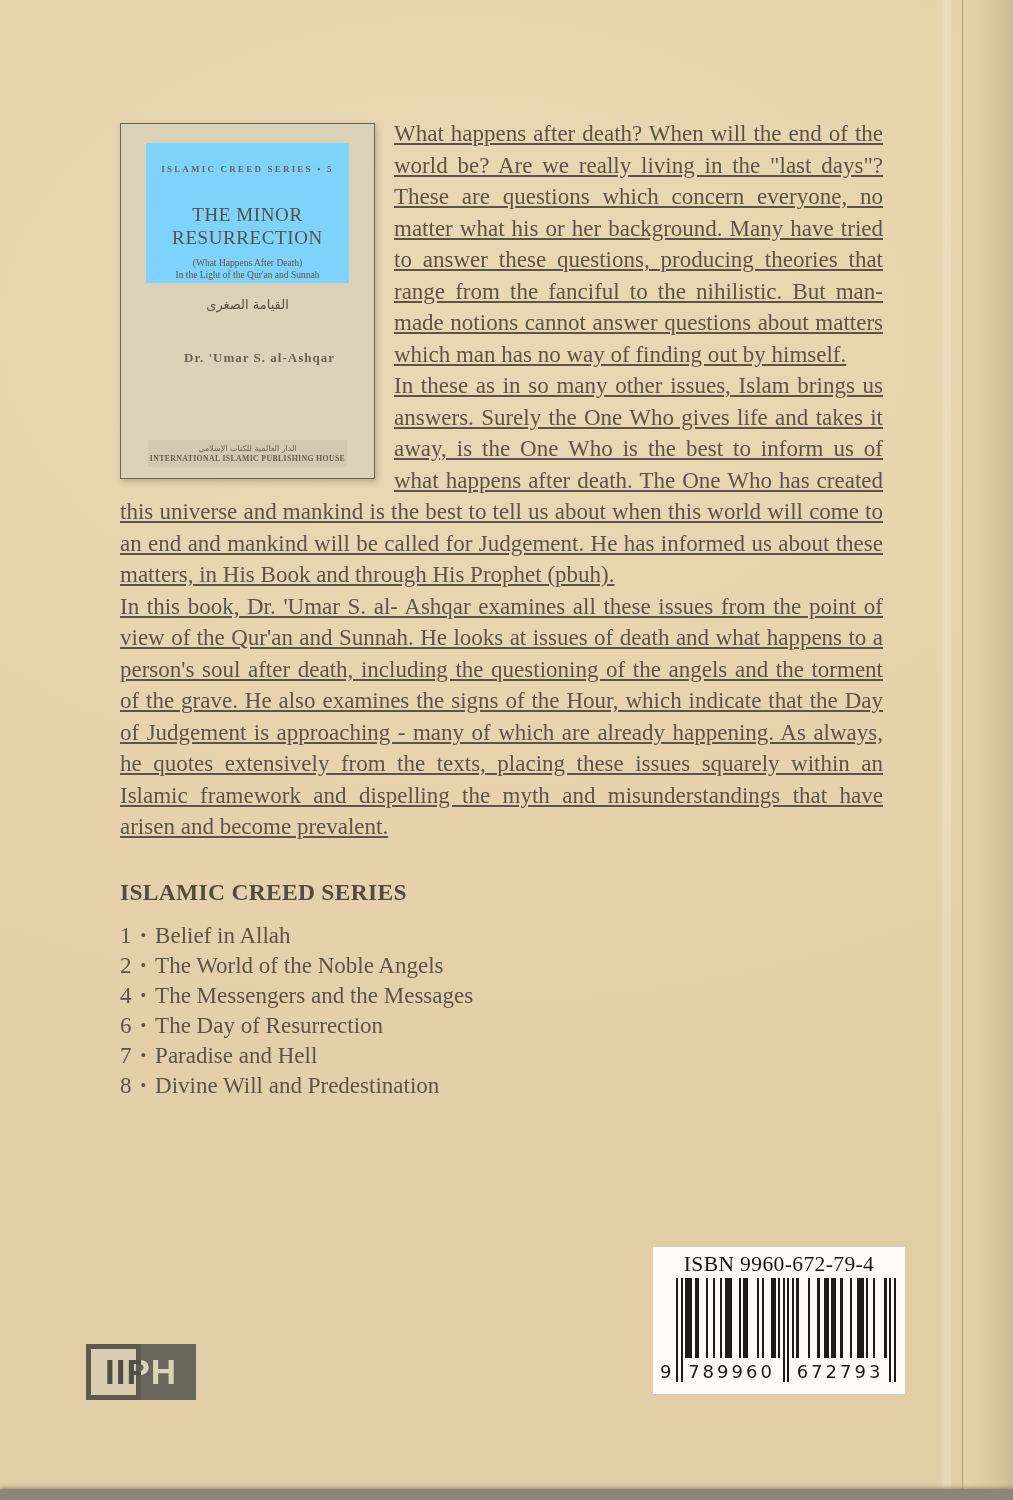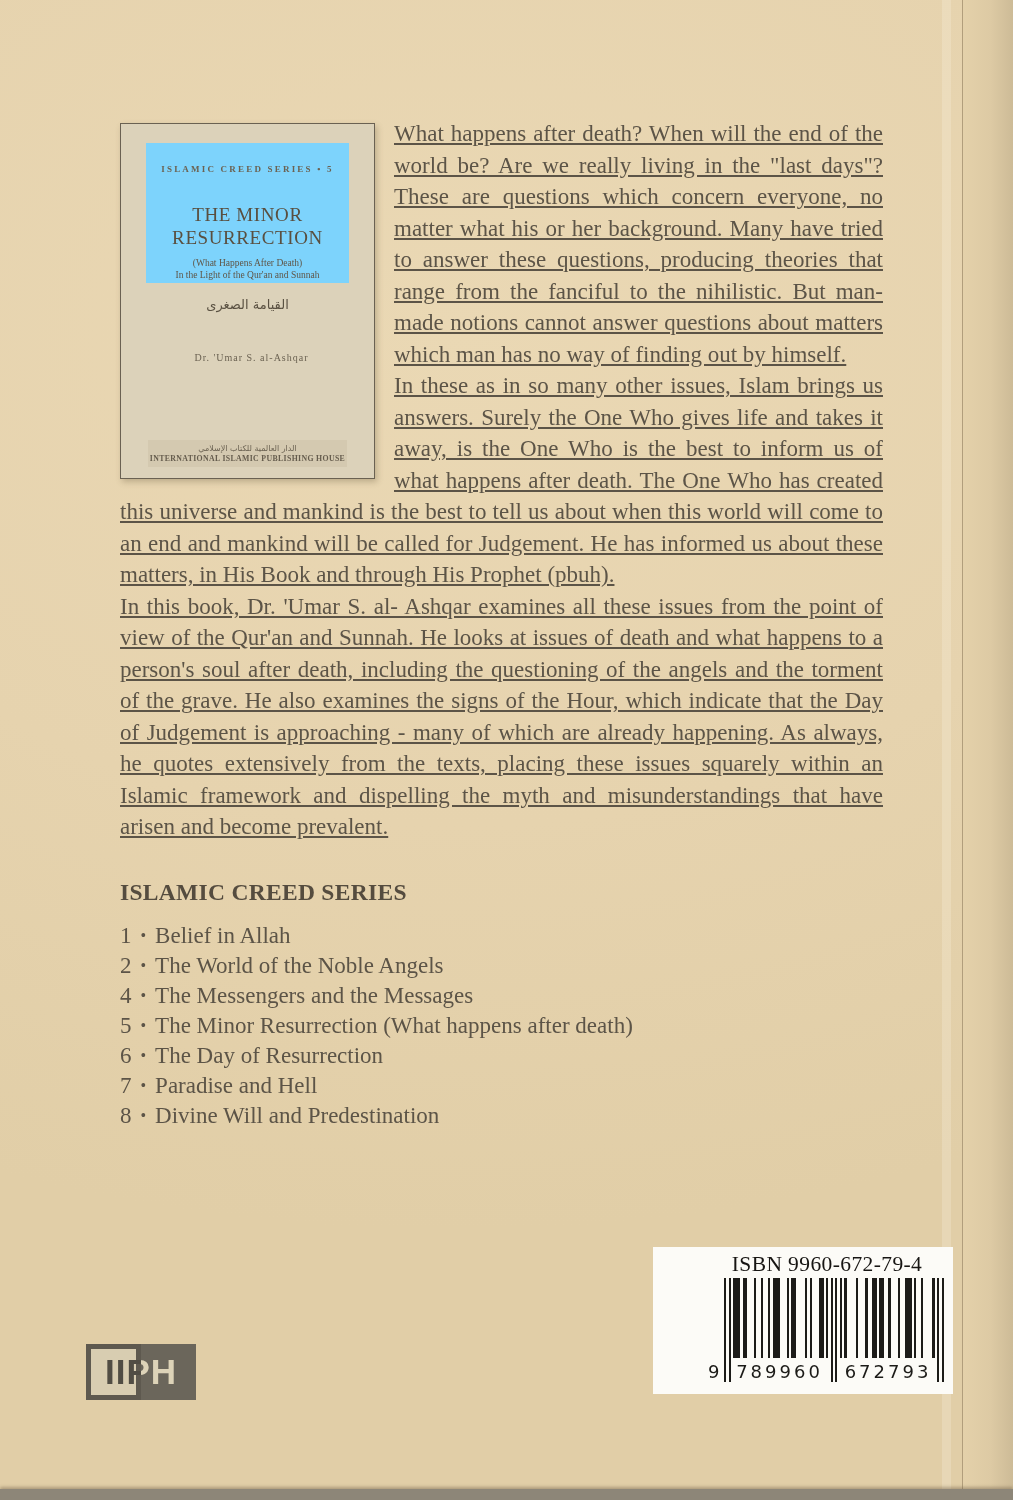--- a/index.html
+++ b/index.html
@@ -39,41 +39,40 @@
   .mc-panel{
     position:absolute; left:25px; top:19px; width:203px; height:140px;
     background:#7dd3fc;
   }
   .mc-series{margin-top:11px; font-size:9px; font-weight:bold; letter-spacing:2.2px; color:#6b6252;}
   .mc-title{margin-top:17px; font-size:19px; font-weight:normal; letter-spacing:.6px; color:#594f40; line-height:23px;}
   .mc-sub{font-size:9.5px; line-height:12.5px; color:#5f5546;}
   .mc-sub1{margin-top:8px;}
   .mc-arabic{margin-top:7px; font-size:13px; color:#5a5142; font-family:"DejaVu Sans", sans-serif;}
   .mc-author{
-    position:absolute; top:218px; left:4px; width:100%;
-    font-size:10px; font-weight:normal; letter-spacing:1px; color:#6b6252;
+    position:absolute; top:218px; left:12px; width:100%;
+    font-size:13px; font-weight:bold; letter-spacing:1px; color:#6b6252;
   }
   .mc-publisher{
     position:absolute; left:27px; bottom:11px; width:199px; height:27px;
     background:#d4c9b0; overflow:hidden;
   }
   .mc-pub-ar{font-size:8px; line-height:11px; margin-top:3px; color:#6b6252; font-family:"DejaVu Sans", sans-serif;}
   .mc-pub-en{font-size:7.8px; line-height:9px; font-weight:bold; letter-spacing:.35px; color:#655c4d;}
 
   
   .series{margin-top:34px; color:#5c5447;}
   .series-heading{font-weight:bold; font-size:23.5px; letter-spacing:.3px; color:#554c3f; margin-bottom:13px;}
   .series-list{list-style:none; margin:0; padding:0; font-size:23px; line-height:30px; text-align:left;}
   .blt{display:inline-block; margin:0 9px; font-size:16px; vertical-align:2px;}
 
   
   .barcode-box{
     position:absolute; left:653px; top:1247px; width:252px; height:147px;
     background:#fcfbf7;
-    padding-left:48px;
   }
   .isbn-label{
     text-align:center; font-size:21.5px; letter-spacing:.4px;
     color:#171513; margin-top:5px; font-family:"Liberation Serif", serif;
   }
   .bars-area{position:relative; width:234px; height:108px; margin:1px auto 0;}
   .bar{position:absolute; top:0; background:#1c1b18;}
   .bc-digit{
     position:absolute; top:83px; font-family:"DejaVu Sans", sans-serif;
     font-size:18px; color:#1c1b18; white-space:nowrap;
@@ -129,21 +128,20 @@
     <p>What happens after death? When will the end of the world be? Are we really living in the "last days"? These are questions which concern everyone, no matter what his or her background. Many have tried to answer these questions, producing theories that range from the fanciful to the nihilistic. But man-made notions cannot answer questions about matters which man has no way of finding out by himself.</p>
     <p>In these as in so many other issues, Islam brings us answers. Surely the One Who gives life and takes it away, is the One Who is the best to inform us of what happens after death. The One Who has created this universe and mankind is the best to tell us about when this world will come to an end and mankind will be called for Judgement. He has informed us about these matters, in His Book and through His Prophet (pbuh).</p>
     <p>In this book, Dr. 'Umar S. al- Ashqar examines all these issues from the point of view of the Qur'an and Sunnah. He looks at issues of death and what happens to a person's soul after death, including the questioning of the angels and the torment of the grave. He also examines the signs of the Hour, which indicate that the Day of Judgement is approaching - many of which are already happening.  As always, he quotes extensively from the texts, placing these issues squarely within an Islamic framework and dispelling the myth and misunderstandings that have arisen and become prevalent.</p>
 
     <div class="series">
       <div class="series-heading">ISLAMIC CREED SERIES</div>
       <ul class="series-list">
         <li><span>1</span><span class="blt">•</span><span>Belief in Allah</span></li>
         <li><span>2</span><span class="blt">•</span><span>The World of the Noble Angels</span></li>
         <li><span>4</span><span class="blt">•</span><span>The Messengers and the Messages</span></li>
-        <li><span>5</span><span class="blt">•</span><span>The Minor Resurrection (What happens after death)</span></li>
         <li><span>6</span><span class="blt">•</span><span>The Day of Resurrection</span></li>
         <li><span>7</span><span class="blt">•</span><span>Paradise and Hell</span></li>
         <li><span>8</span><span class="blt">•</span><span>Divine Will and Predestination</span></li>
       </ul>
     </div>
   </div>
 
   <div class="barcode-box">
     <div class="isbn-label">ISBN 9960-672-79-4</div>
     <div class="bars-area">

